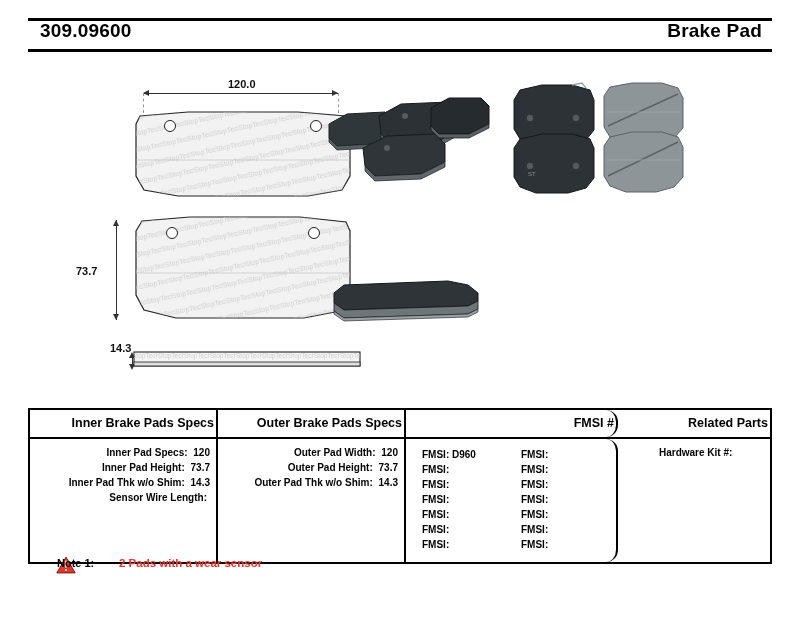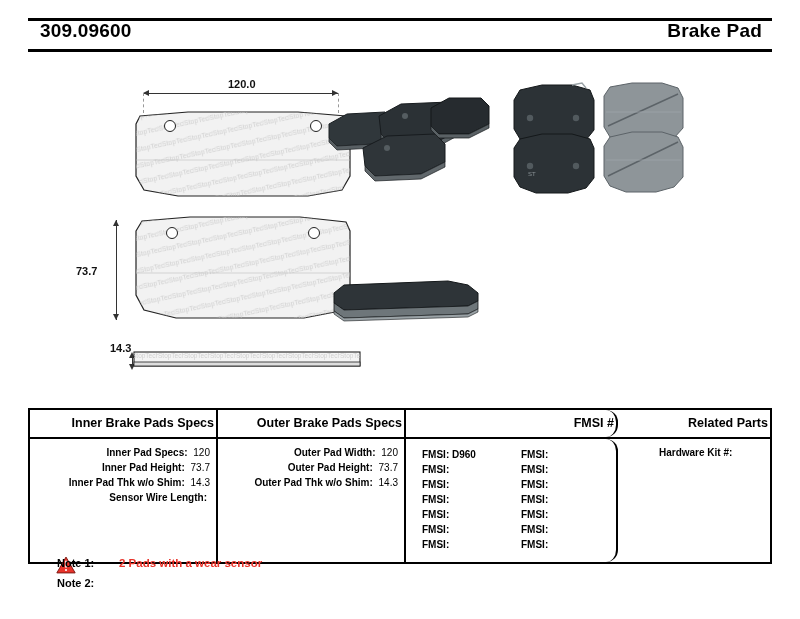--- a/index.html
+++ b/index.html
@@ -133,21 +133,21 @@
     padding: 6px 6px 10px 6px;
     min-height: 110px;
   }
   .spec-row {
     font-size: 10px;
     font-weight: bold;
     padding: 2px 0;
     text-align: right;
     white-space: nowrap;
   }
-  .spec-row .val { font-weight: normal; padding-left: 3px; }
+  .spec-row .val { font-weight: bold; padding-left: 3px; }
 
   .fmsi-grid {
     display: flex;
     padding-top: 2px;
   }
   .fmsi-col { width: 50%; }
   .fmsi-row {
     font-size: 10px;
     font-weight: bold;
     padding: 2px 0 2px 10px;
@@ -438,17 +438,13 @@
   <path d="M12,1 L23,20 L1,20 Z" fill="#e8332a" stroke="#7e1c16" stroke-width="1.2"></path>
   <path d="M12,6 L12,13" stroke="#ffffff" stroke-width="2" stroke-linecap="round"></path>
   <circle cx="12" cy="16.5" r="1.3" fill="#ffffff"></circle>
 </svg>
 
 <div class="notes">
   <div class="note-row">
     <div class="note-label">Note 1:</div>
     <div class="note-text">2 Pads with a wear sensor</div>
   </div>
-  <div class="note-row">
-    <div class="note-label">Note 2:</div>
-    <div class="note-text"></div>
-  </div>
 </div>
 
 </body></html>

